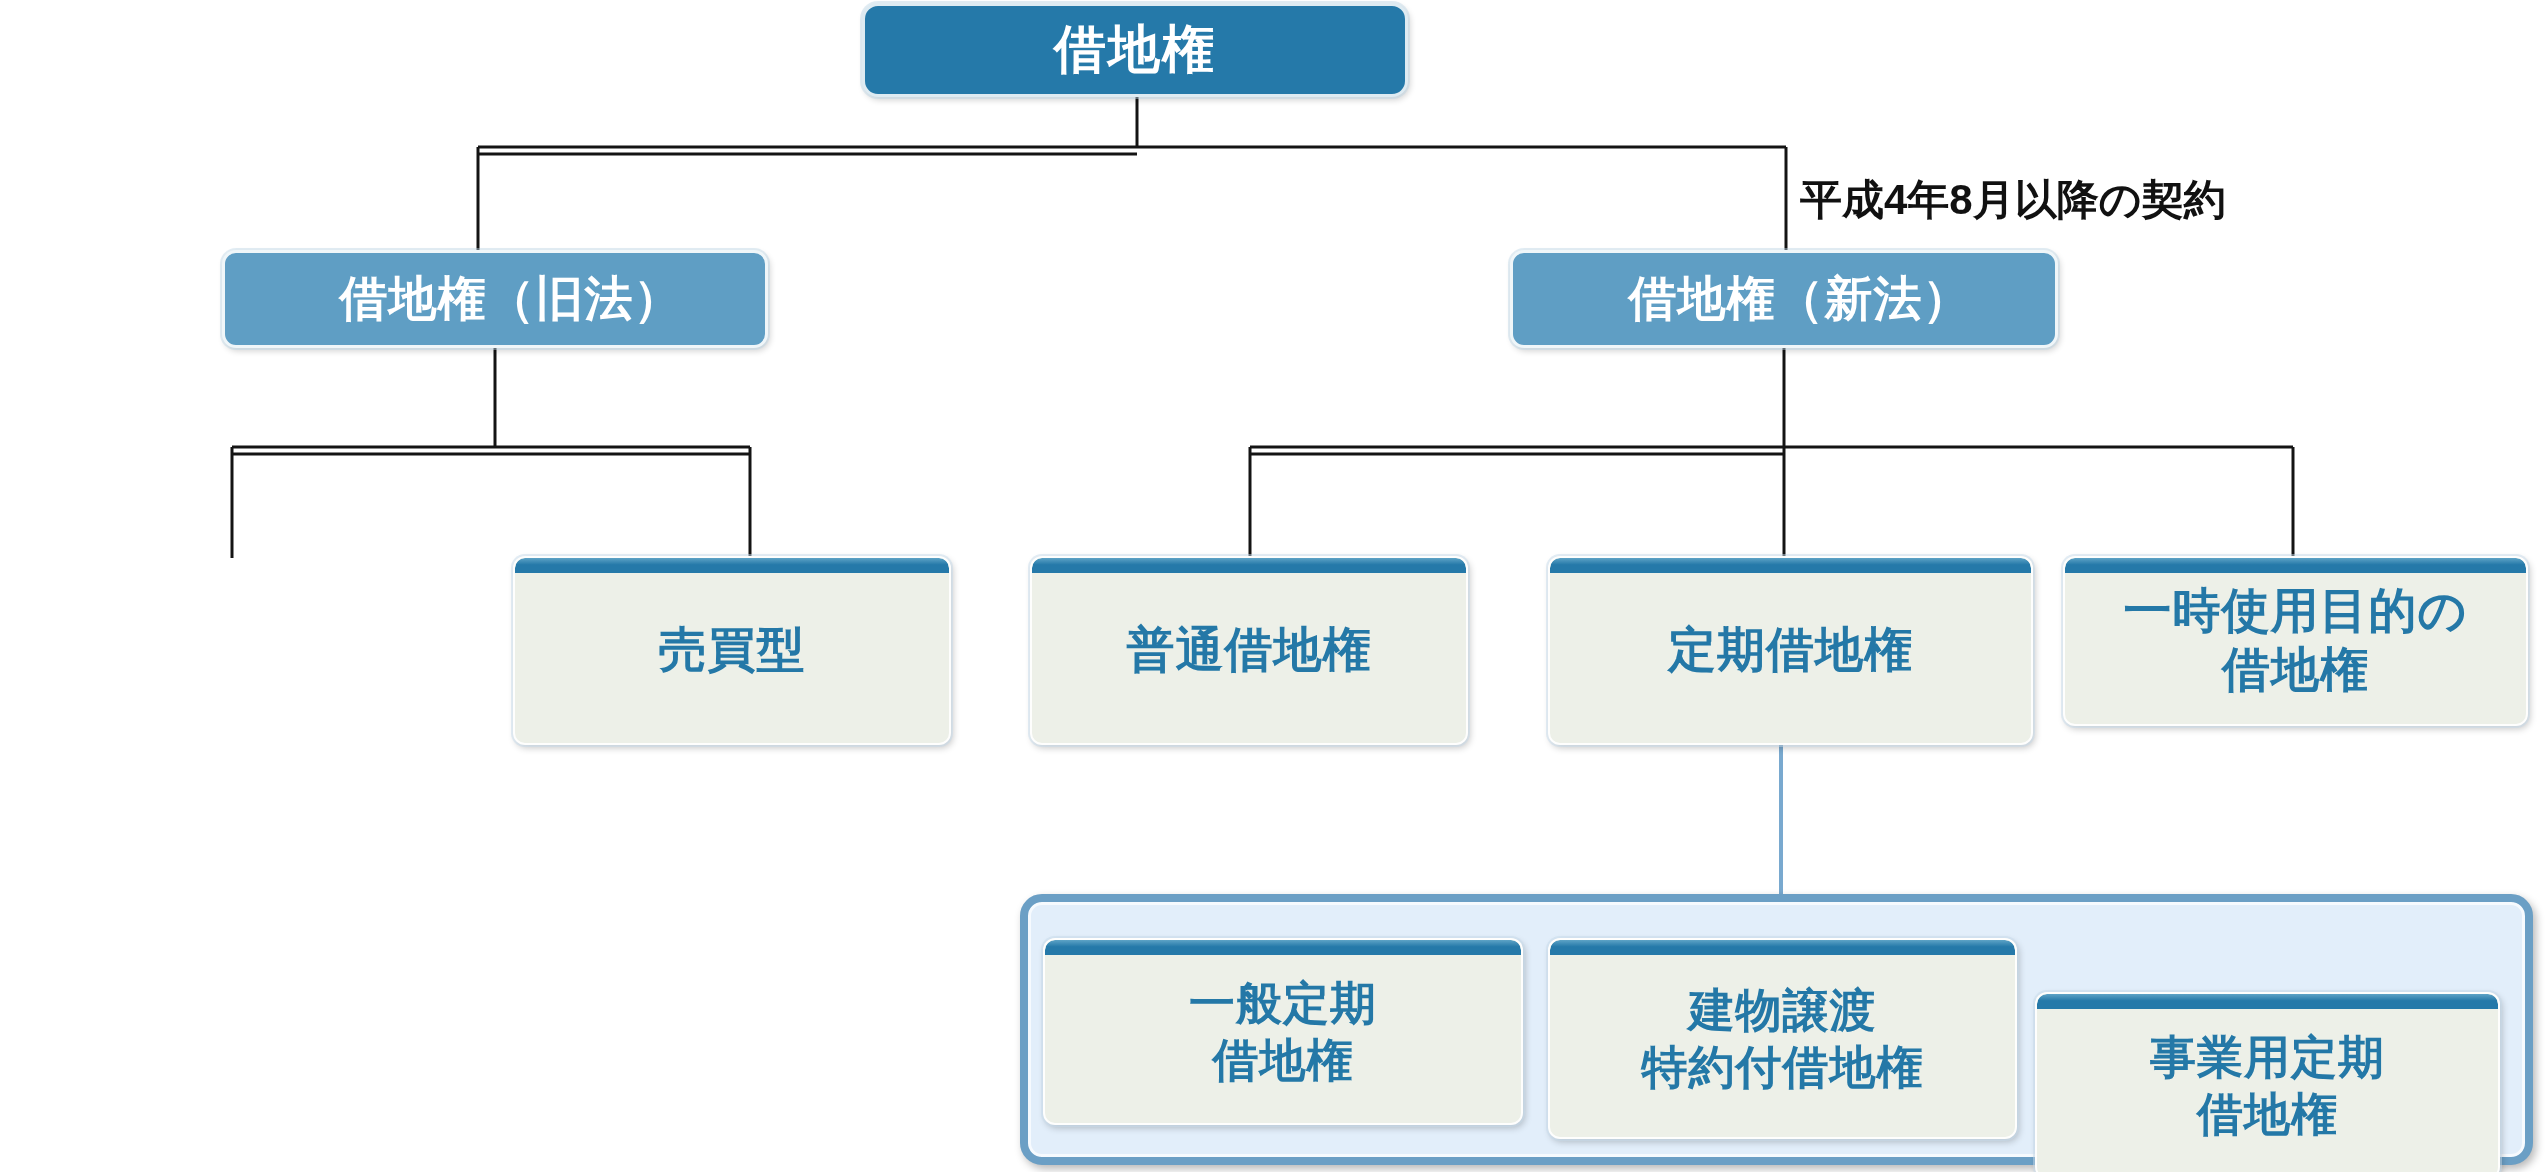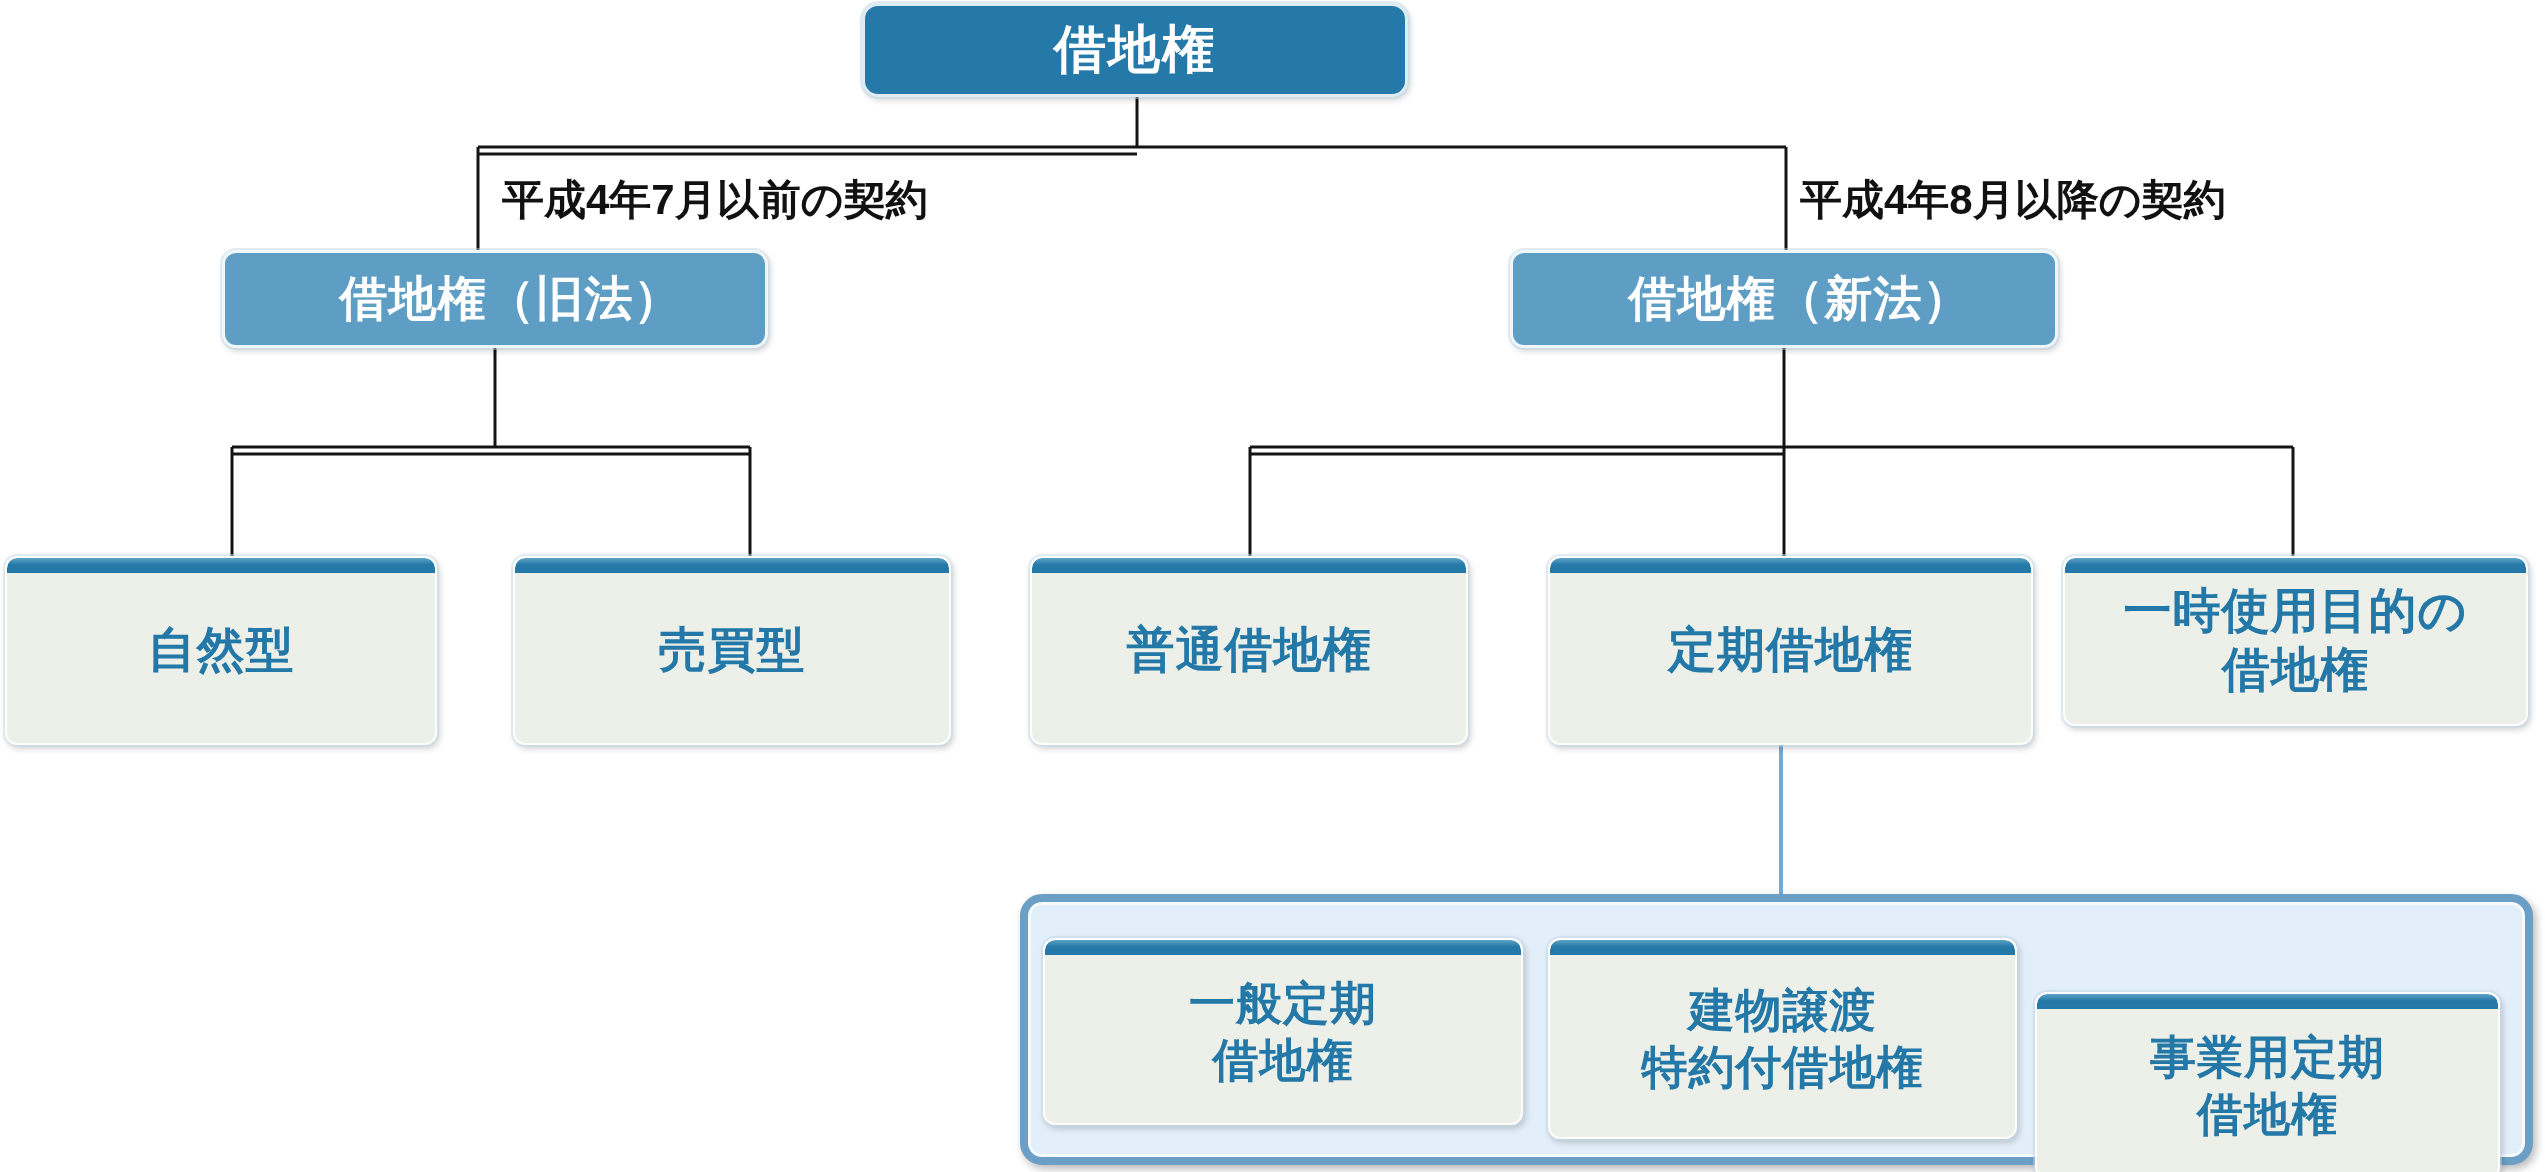--- a/index.html
+++ b/index.html
@@ -93,33 +93,29 @@
     <path class="line-black" d="M1784 447 V558"></path>
     <path class="line-black" d="M2293 447 V558"></path>
 
     <path class="line-blue" d="M1781 744 V896"></path>
   </svg>
 
   <div class="abs node-root" style="left:862px;top:3px;width:546px;height:94px;">
     <span>借地権</span>
   </div>
 
-  <div class="abs branch-label" style="left:502px;top:172px;">平成4年7月以前の契約</div>
   <div class="abs branch-label" style="left:1800px;top:172px;">平成4年8月以降の契約</div>
 
   <div class="abs node-l2" style="left:222px;top:250px;width:546px;height:98px;">
     <span>借地権（旧法）</span>
   </div>
   <div class="abs node-l2" style="left:1510px;top:250px;width:548px;height:98px;">
     <span>借地権（新法）</span>
   </div>
 
-  <div class="abs node-card" style="left:5px;top:556px;width:432px;height:189px;">
-    <span>自然型</span>
-  </div>
   <div class="abs node-card" style="left:513px;top:556px;width:438px;height:189px;">
     <span>売買型</span>
   </div>
   <div class="abs node-card" style="left:1030px;top:556px;width:438px;height:189px;">
     <span>普通借地権</span>
   </div>
   <div class="abs node-card" style="left:1548px;top:556px;width:485px;height:189px;">
     <span>定期借地権</span>
   </div>
   <div class="abs node-card" style="left:2063px;top:556px;width:465px;height:170px;">

